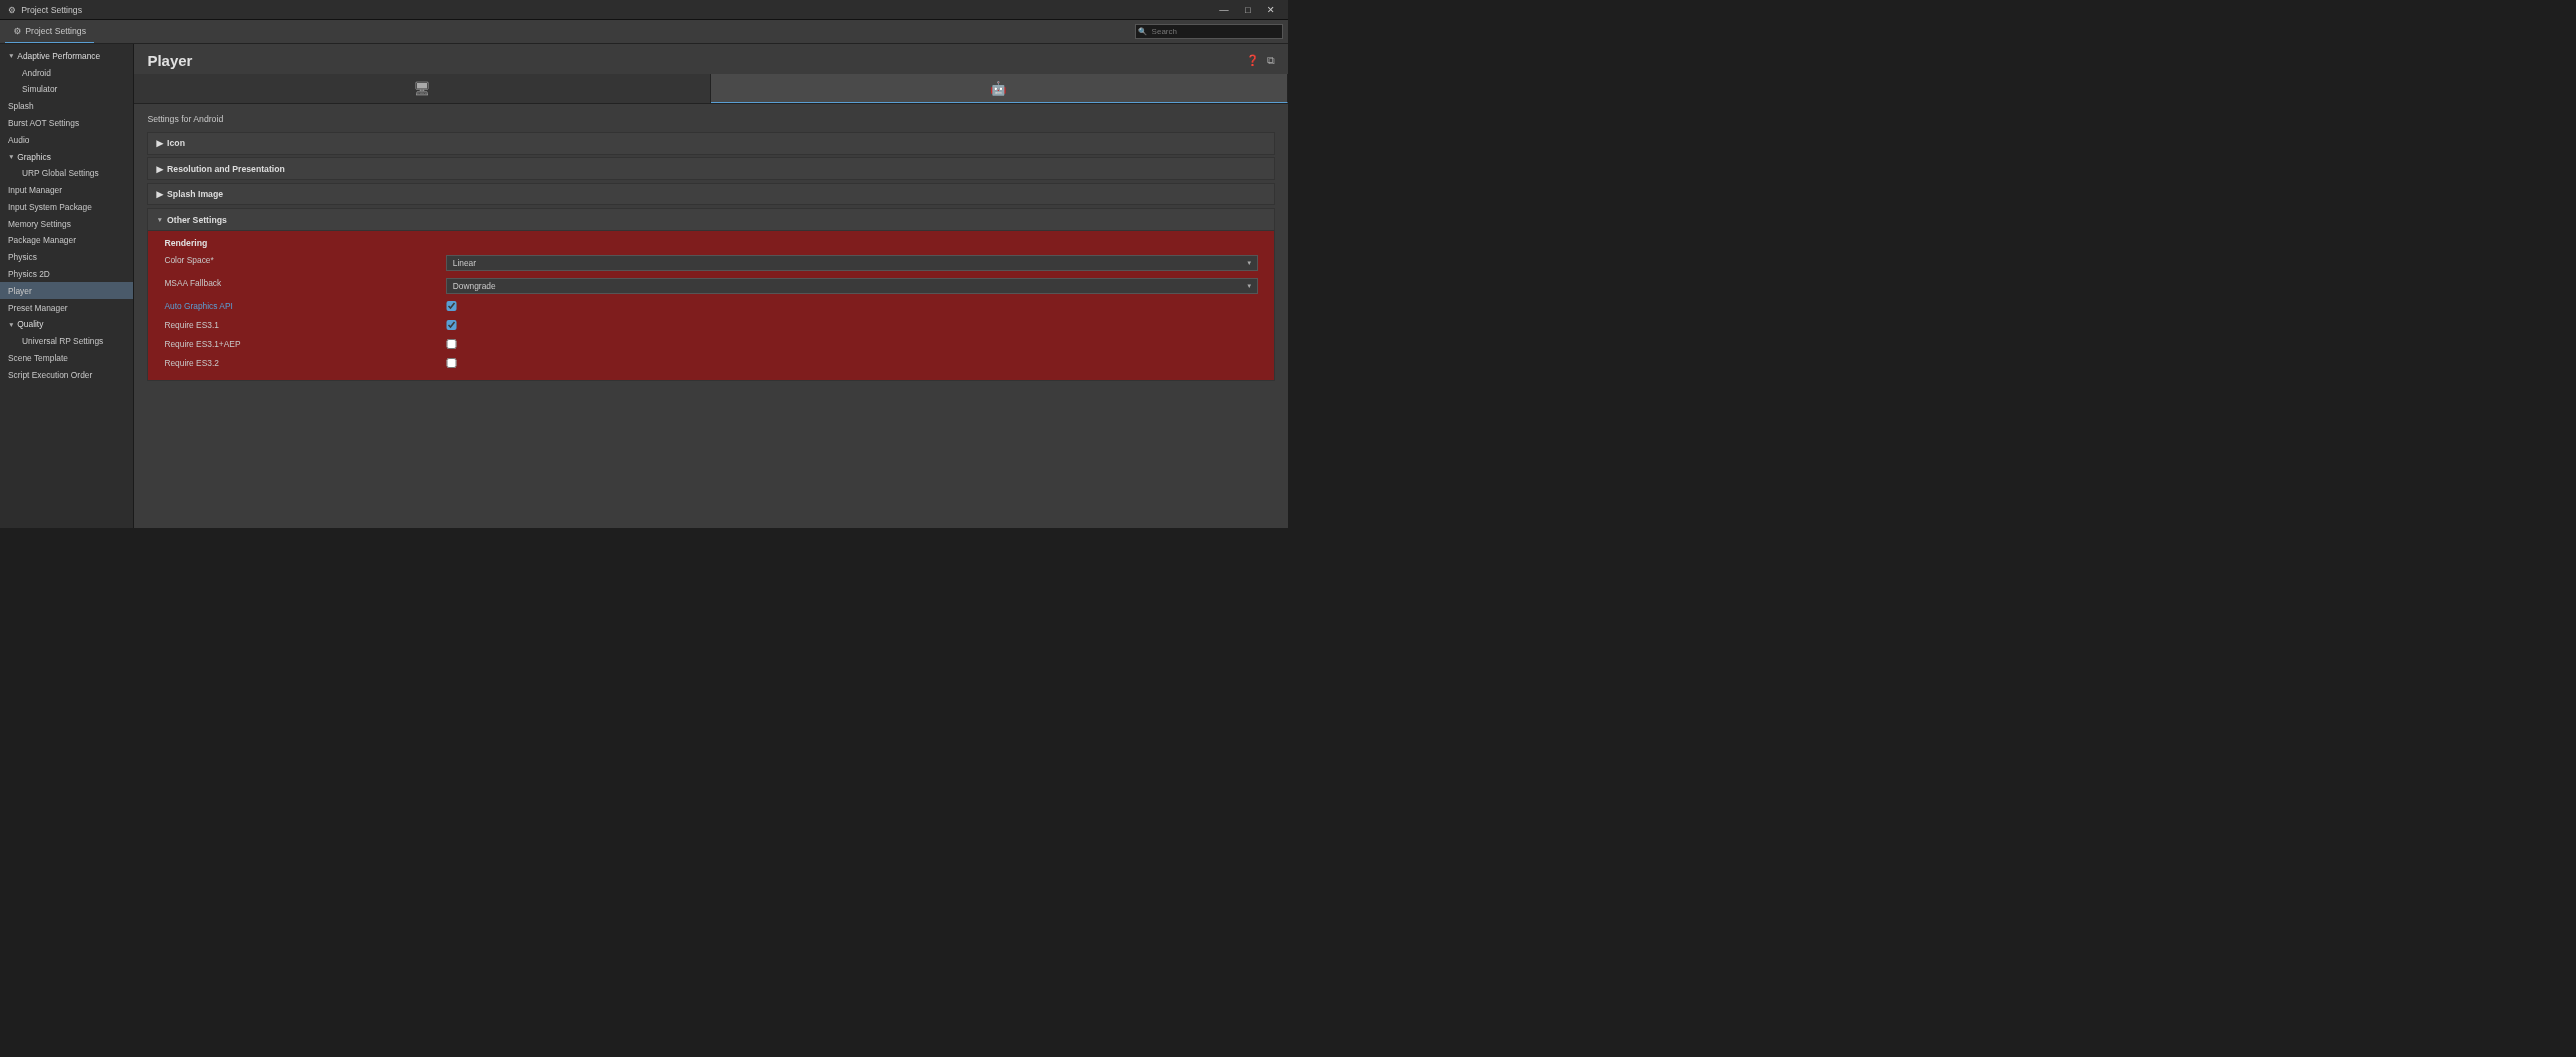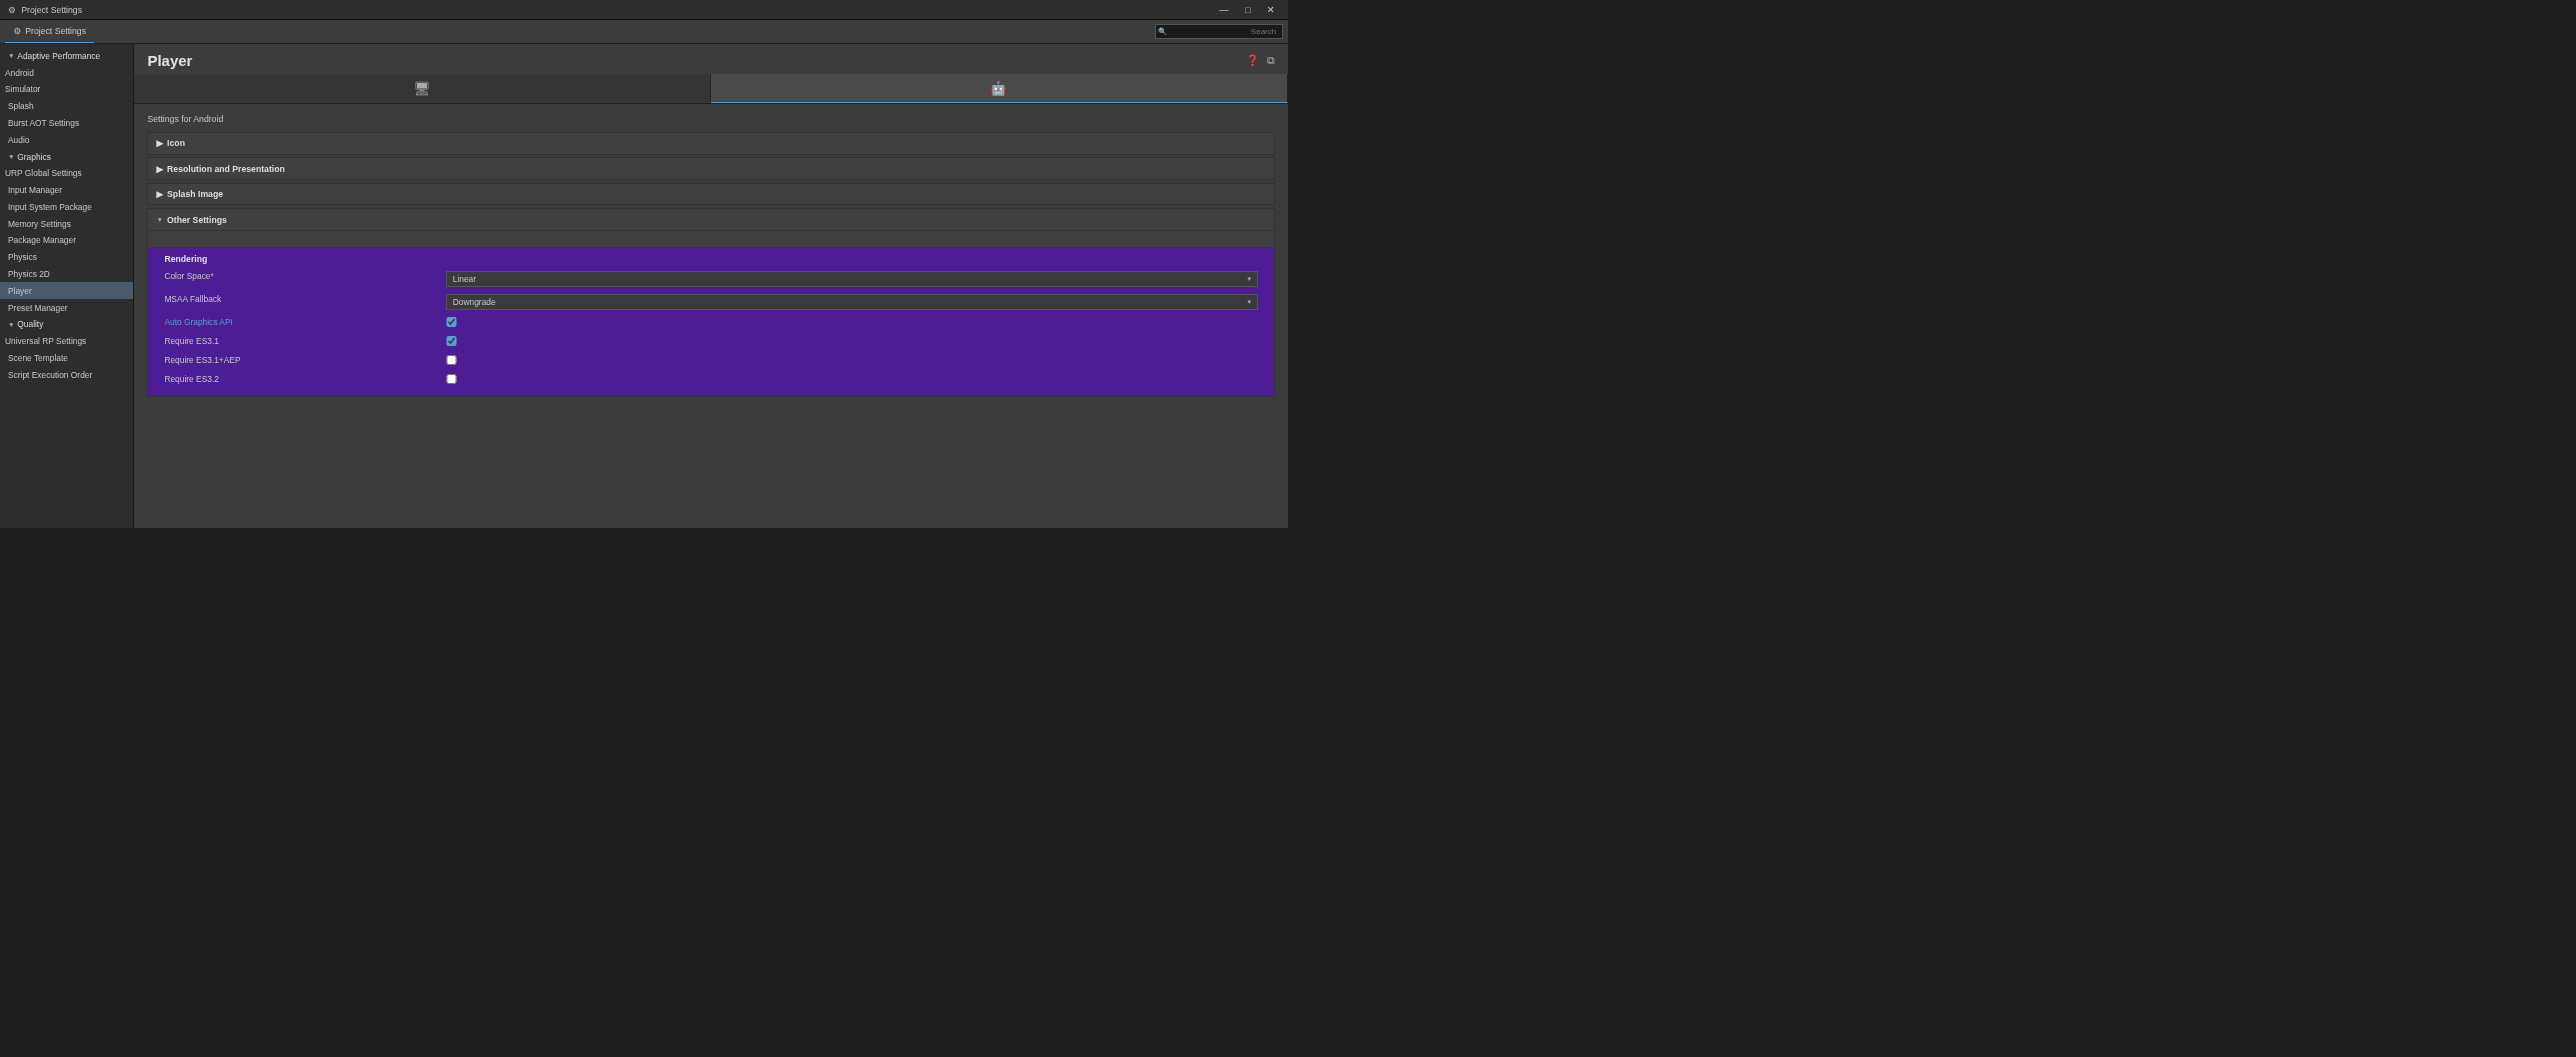--- a/index.html
+++ b/index.html
@@ -66,23 +66,22 @@
       margin-left: auto;
       display: flex;
       align-items: center;
     }
     .search-input {
       background: #1a1a1a;
       border: 0.7px solid #555;
       color: #c8c8c8;
       padding: 2px 5.4px 2px 16px;
       font-size: 8px;
-      width: 128px;
+      width: 148px;
       outline: none;
-      text-align: right;
     }
     .search-wrap {
       position: relative;
       display: flex;
       align-items: center;
     }
     .search-icon-inner {
       position: absolute;
       left: 4px;
       color: #888;
@@ -105,21 +104,21 @@
       padding: 3.4px 8px;
       cursor: pointer;
       color: #c8c8c8;
       font-size: 8.4px;
       display: flex;
       align-items: center;
       gap: 2.7px;
       white-space: nowrap;
     }
     .sidebar-item.active { background: #4a5a6a; }
-    .sidebar-item.child { padding-left: 5px; }
+    .sidebar-item.child { padding-left: 22px; }
     .sidebar-item.section-header { font-weight: 500; color: #ddd; }
     .triangle-down { font-size: 6.7px; color: #aaa; }
 
     .main-content {
       flex: 1;
       background: #3c3c3c;
       overflow-y: auto;
       display: flex;
       flex-direction: column;
     }
@@ -194,22 +193,21 @@
       padding: 5.4px 8px;
       cursor: pointer;
       color: #ddd;
       font-size: 8.7px;
       font-weight: 600;
       gap: 4px;
       background: #404040;
     }
     .collapsible-body {
       padding: 0 8px 6.7px 8px;
-      background: #4c1d95;
-      margin-top: 16px;
+      background: #7f1d1d;
     }
 
     .section-group-header {
       display: flex;
       align-items: center;
       padding: 5.4px 8px;
       cursor: pointer;
       color: #ddd;
       font-size: 8.7px;
       font-weight: 600;

